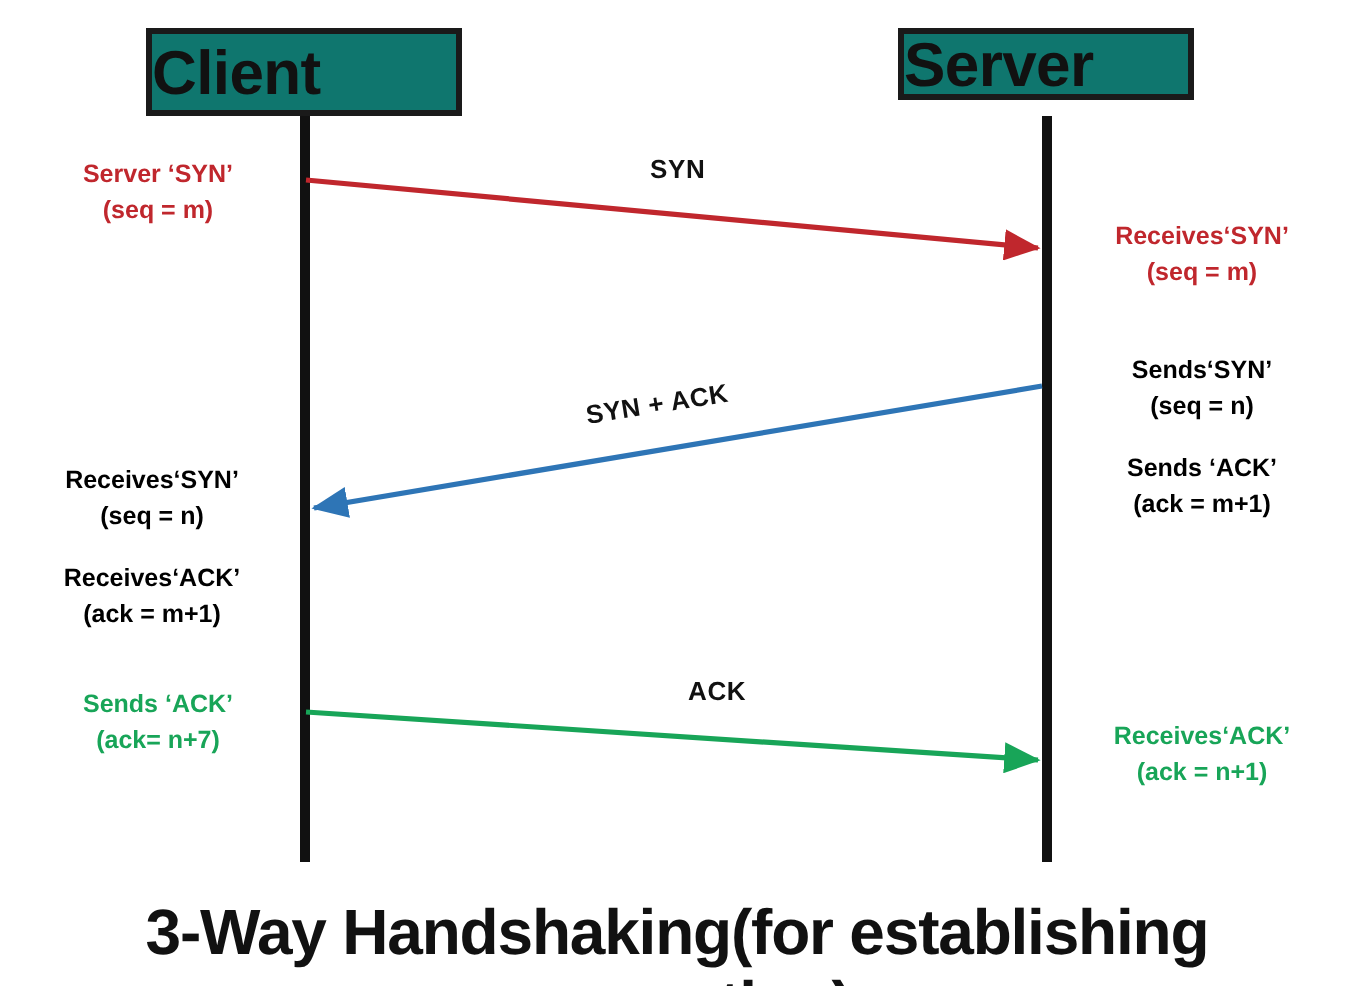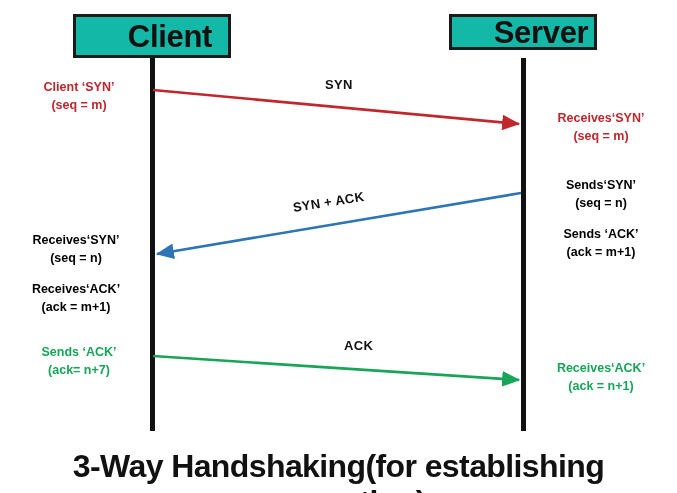--- a/index.html
+++ b/index.html
@@ -16,25 +16,24 @@
     height: 493px;
     background: #ffffff;
     overflow: hidden;
   }
 
   
   .node-box {
     position: absolute;
     box-sizing: border-box;
     border: 3px solid #1a1a1a;
-    background: #14b8a6;
+    background: #0f766e;
     display: flex;
     align-items: center;
-    justify-content: center;
-    padding-left: 36px;
+    justify-content: flex-start;
   }
   .node-box .node-label {
     font-size: 31px;
     font-weight: bold;
     color: #111111;
     letter-spacing: -0.3px;
     line-height: 1;
   }
   #client-box { left: 73px;  top: 14px; width: 158px; height: 44px; }
   #server-box { left: 449px; top: 14px; width: 148px; height: 36px; }
@@ -134,21 +133,21 @@
     <line x1="153" y1="356" x2="519" y2="380" stroke="#18A558" stroke-width="2.6" marker-end="url(#head-green)"></line>
   </svg>
 
   <div class="arrow-label" id="label-syn" style="left:325px; top:77px;">SYN</div>
 
   <div class="arrow-label" id="label-synack" style="left:293px; top:200px;">SYN + ACK</div>
 
   <div class="arrow-label" id="label-ack" style="left:330px; top:338px;margin-left:14px;">ACK</div>
 
   <div class="annot c-red" style="left:14px; top:79px; width:130px;">
-    <span class="ln">Client ‘SYN’</span>
+    <span class="ln">Server ‘SYN’</span>
     <span class="ln">(seq = m)</span>
   </div>
 
   <div class="annot c-blue" style="left:8px; top:232px; width:136px;">
     <span class="ln">Receives‘SYN’</span>
     <span class="ln">(seq = n)</span>
   </div>
 
   <div class="annot c-blue" style="left:8px; top:281px; width:136px;">
     <span class="ln">Receives‘ACK’</span>

